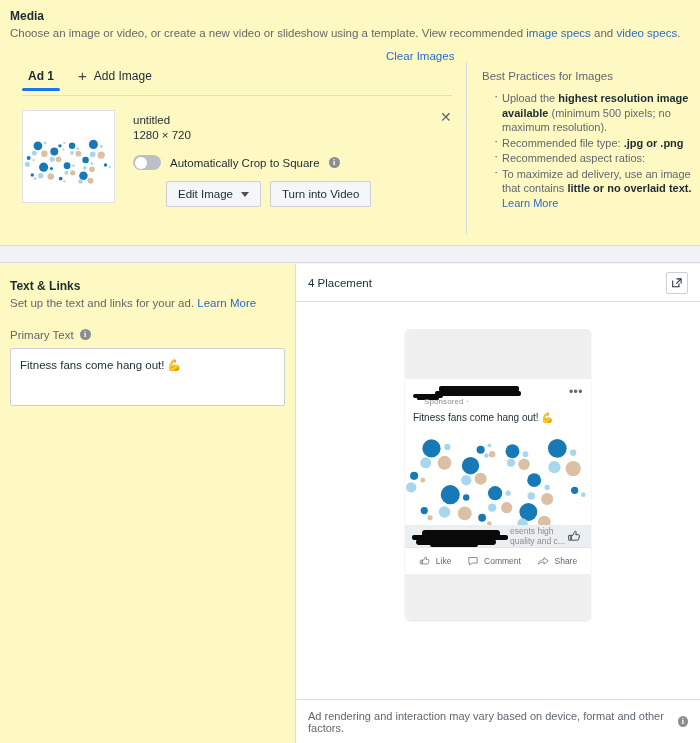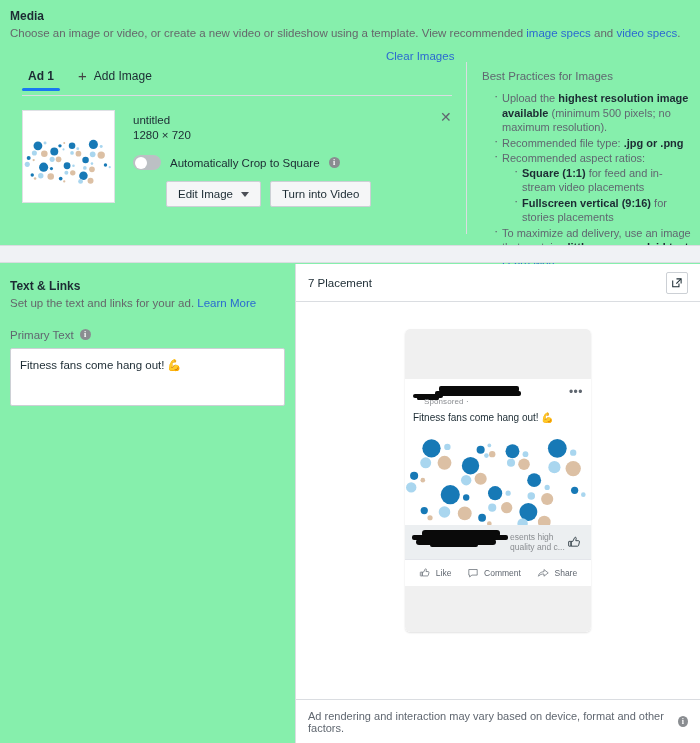--- a/index.html
+++ b/index.html
@@ -5,21 +5,21 @@
   * { box-sizing: border-box; }
   html, body {
     margin: 0; padding: 0;
     width: 700px; height: 743px;
     background: #ffffff;
     font-family: "Liberation Sans", sans-serif;
     font-size: 12px;
     color: #1c2b33;
     overflow: hidden;
   }
-  #root { position: relative; width: 700px; height: 743px; background: #86efac; }
+  #root { position: relative; width: 700px; height: 743px; background: #fef9c3; }
 
   
   .media-section { position: relative; padding: 8px 10px 0 10px; }
   .sec-title { font-size: 12px; font-weight: bold; color: #1c2b33; line-height: 16px; }
   .sec-sub { font-size: 11.5px; color: #65676b; line-height: 16px; margin-top: 1px; }
   .link { color: #2b6ad0; text-decoration: none; cursor: pointer; }
 
   .clear-images {
     position: absolute; left: 386px; top: 50px;
     font-size: 11.5px; color: #2b6ad0; cursor: pointer;
@@ -143,21 +143,21 @@
     position: absolute; left: 19px; top: 18px;
     font-size: 8px; color: #8a8d91; letter-spacing: .1px;
   }
   .dots { position: absolute; right: 8px; top: 9px; font-size: 12px; color: #606770; letter-spacing: .5px; line-height: 8px; cursor: pointer; }
 
   .ad-primary { font-size: 10px; color: #1c2b33; padding: 2px 8px 6px 8px; line-height: 14px; }
 
   .ad-img { width: 186px; height: 94px; background: #fff; overflow: hidden; }
 
   .ad-link-bar {
-    background: #eceff1; height: 34px; display: flex; align-items: center;
+    background: #eceff1; height: 22px; display: flex; align-items: center;
     justify-content: space-between; padding: 0 9px; position: relative;
   }
   .ad-link-text { font-size: 8.5px; color: #8a8d91; padding-left: 1px; }
   .link-redact-1 { position: absolute; left: 7px; top: 5px; }
   .thumbup-ico { flex: 0 0 auto; }
 
   .ad-actions {
     display: flex; align-items: center; justify-content: space-around;
     padding: 7px 6px; border-top: 1px solid #e4e6eb;
   }
@@ -273,24 +273,20 @@
 
   <div class="close-x">✕</div>
 
   <div class="bp-divider"></div>
   <div class="bp">
     <div class="bp-title">Best Practices for Images</div>
     <ul>
       <li><span>Upload the </span><b>highest resolution image available</b><span> (minimum 500 pixels; no maximum resolution).</span></li>
       <li><span>Recommended file type: </span><b>.jpg or .png</b></li>
       <li><span>Recommended aspect ratios:</span>
-        <ul>
-          <li><b>Square (1:1)</b><span> for feed and in-stream video placements</span></li>
-          <li><b>Fullscreen vertical (9:16)</b><span> for stories placements</span></li>
-        </ul>
       </li>
       <li><span>To maximize ad delivery, use an image that contains </span><b>little or no overlaid text.</b><br><a class="link">Learn More</a></li>
     </ul>
   </div>
 
   <div class="section-gap"></div>
 
   <div class="tl">
     <div class="sec-title">Text &amp; Links</div>
     <div class="sec-sub">
@@ -301,21 +297,21 @@
       <span>Primary Text</span>
       <span class="info-ico">i</span>
     </div>
     <div class="txtbox">Fitness fans come hang out! 💪</div>
   </div>
 
   <div class="v-divider"></div>
 
   <div class="preview">
     <div class="pv-head">
-      <span class="pv-head-title">7 Placement</span>
+      <span class="pv-head-title">4 Placement</span>
       <div class="popout-btn">
         <svg width="12" height="12" viewBox="0 0 14 14">
           <path d="M2 4.2v7.3h7.3V7.6" fill="none" stroke="#1c2b33" stroke-width="1.2"></path>
           <path d="M6.4 2.2h5.4v5.4" fill="none" stroke="#1c2b33" stroke-width="1.2"></path>
           <path d="M11.4 2.6L6.2 7.8" fill="none" stroke="#1c2b33" stroke-width="1.2"></path>
         </svg>
       </div>
     </div>
 
     <div class="pv-body">

